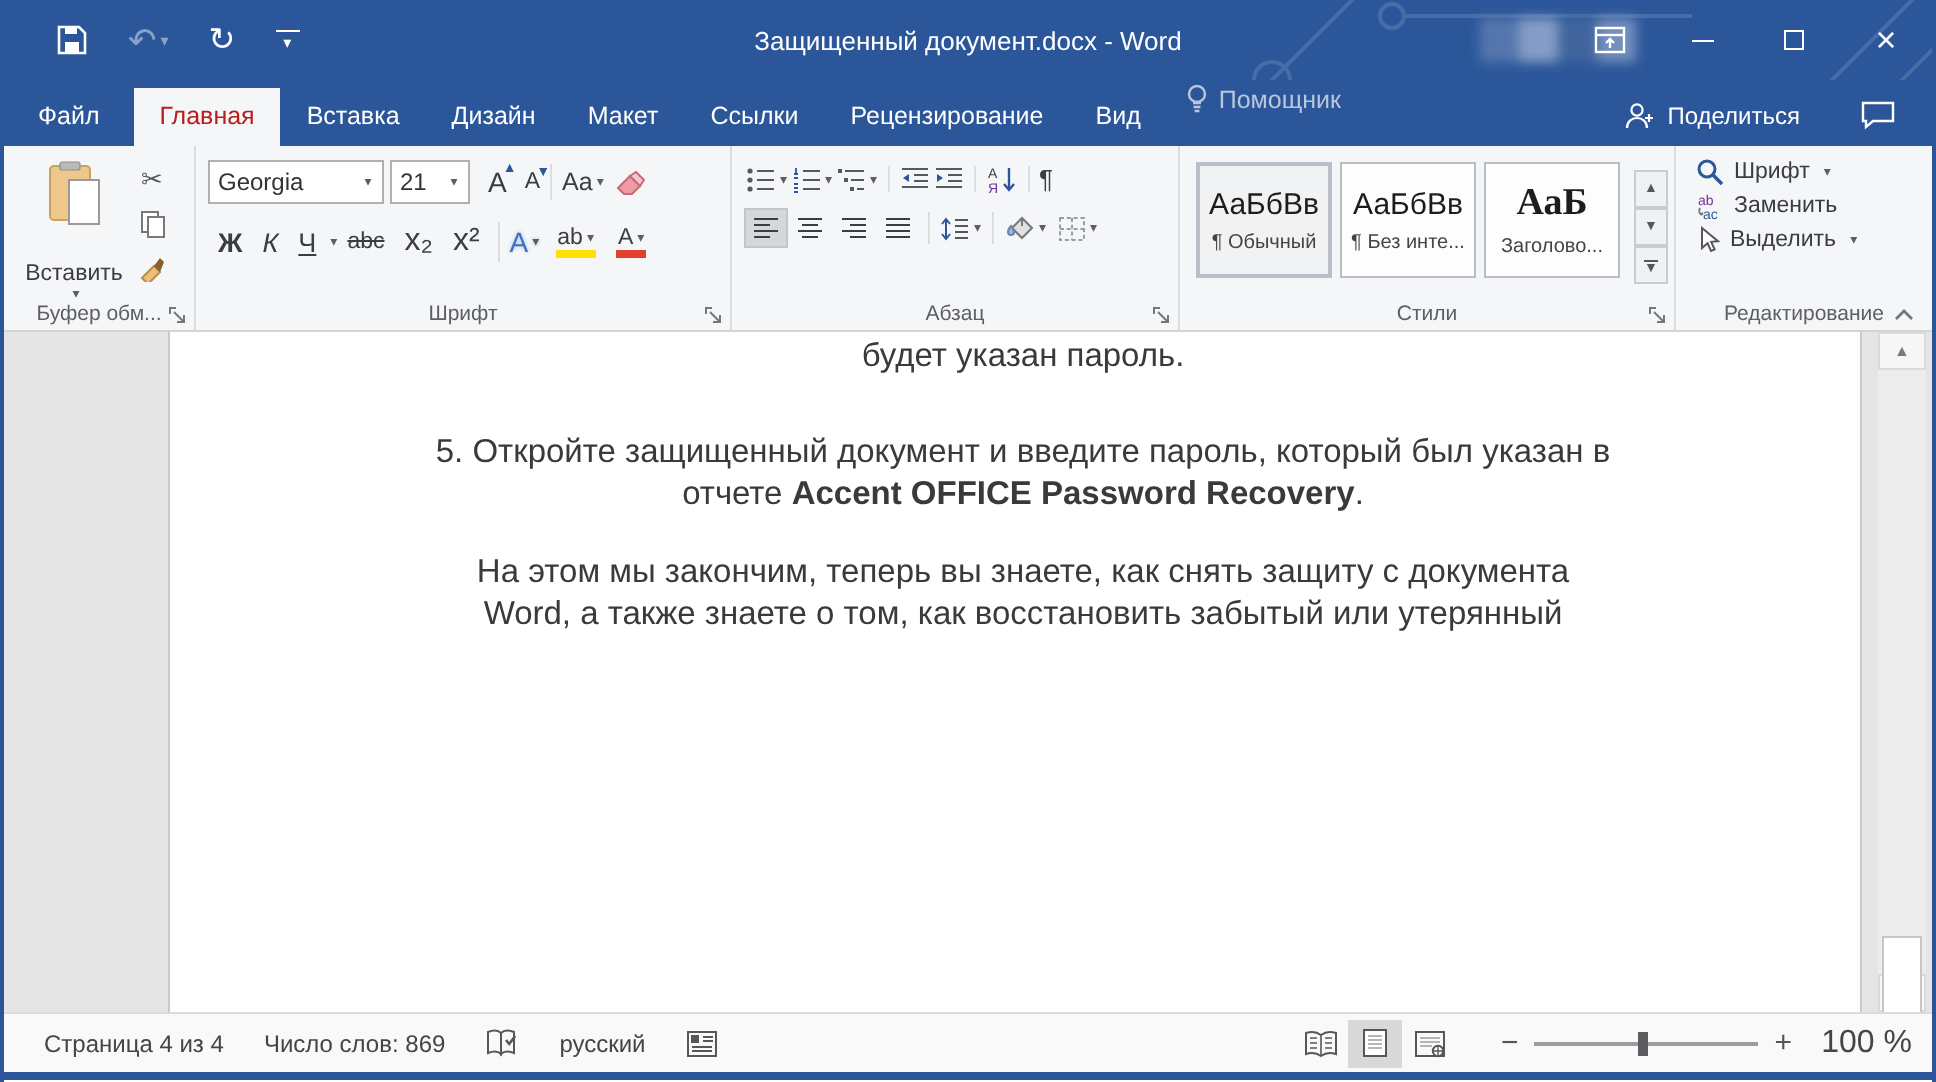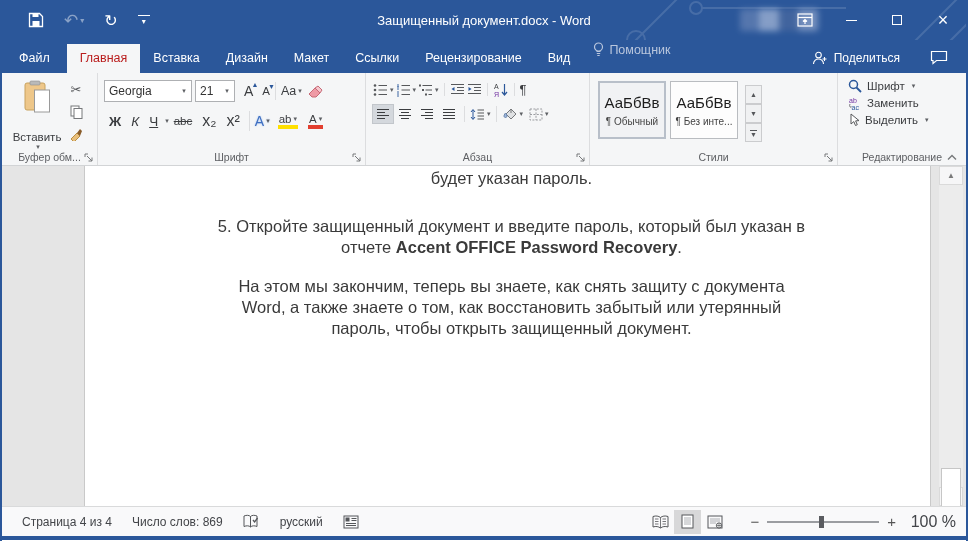--- a/index.html
+++ b/index.html
@@ -436,20 +436,24 @@
     <div class="rgroup g-sty">
       <div class="sty-wrap">
         <div class="stycard sel">
           <span class="prev">АаБбВв</span>
           <span class="nm">¶ Обычный</span>
         </div>
         <div class="stycard">
           <span class="prev">АаБбВв</span>
           <span class="nm">¶ Без инте...</span>
         </div>
+        <div class="stycard">
+          <span class="prev head">АаБ</span>
+          <span class="nm">Заголово...</span>
+        </div>
         <div class="sty-scroll">
           <div class="sb">
               <span>▲</span>
             </div>
           <div class="sb">
               <span>▼</span>
             </div>
           <div class="sb sb-more">
             <span class="ln"></span>
             <span>▼</span>
@@ -507,21 +511,20 @@
         <div class="para">будет указан пароль.</div>
         <div class="gap1"></div>
         <div class="para">
           <div>5. Откройте защищенный документ и введите пароль, который был указан в</div>
           <div><span>отчете </span><b>Accent OFFICE Password Recovery</b><span>.</span></div>
         </div>
         <div class="gap2"></div>
         <div class="para">
           <div>На этом мы закончим, теперь вы знаете, как снять защиту с документа</div>
           <div>Word, а также знаете о том, как восстановить забытый или утерянный</div>
-          <div>пароль, чтобы открыть защищенный документ.</div>
         </div>
       </div>
     </div>
     <div class="scrollbar">
       <div class="sc-btn">
           <span>▲</span>
         </div>
       <div class="sc-track">
         <div class="sc-thumb"></div>
       </div>

